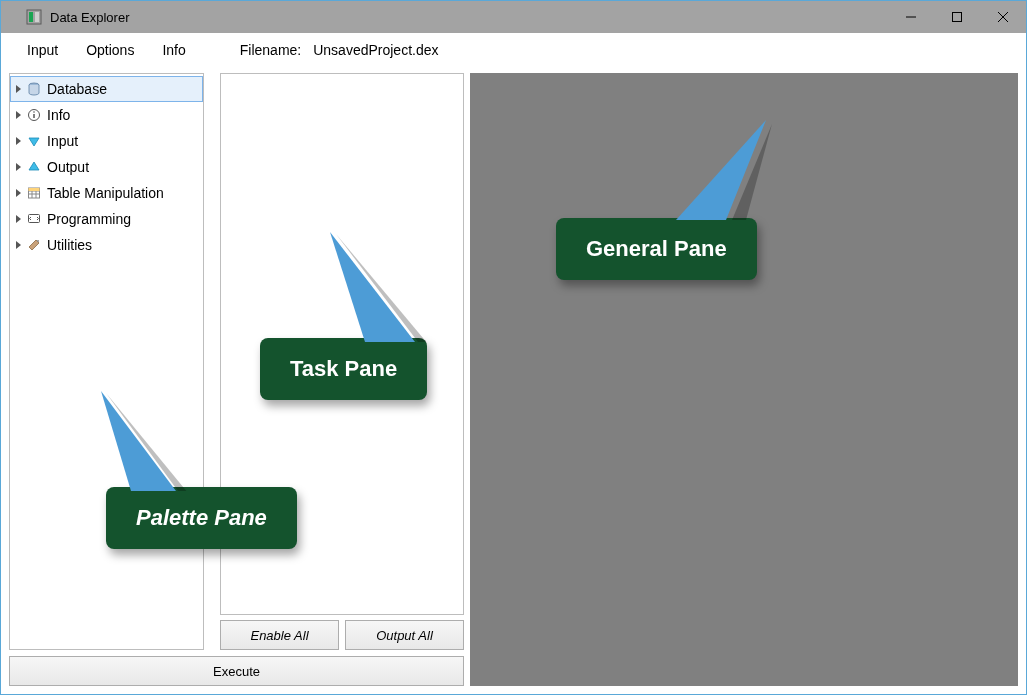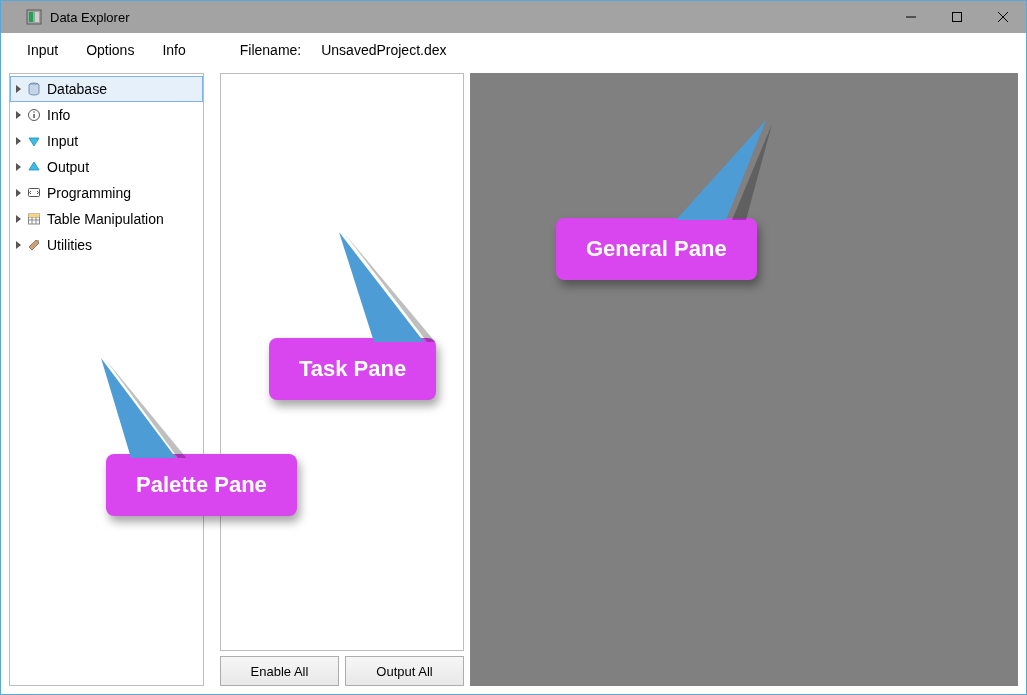--- a/index.html
+++ b/index.html
@@ -17,38 +17,38 @@
 .titlebar .app-icon { width: 16px; height: 16px; margin-right: 8px; display: inline-block; }
 .titlebar .title { font-size: 13px; color: #000; }
 .titlebar .spacer { flex: 1; }
 .win-controls { display: flex; height: 100%; }
 .win-btn { width: 46px; height: 32px; display: flex; align-items: center; justify-content: center; background: transparent; }
 .win-btn svg { stroke: #000; stroke-width: 1; fill: none; }
 .menubar { height: 34px; display: flex; align-items: center; padding: 0 14px; gap: 4px; border-bottom: 1px solid transparent; }
 .menu-item { padding: 6px 12px; font-size: 14px; color: #000; }
 .menu-sep { width: 12px; }
 .filename-label { font-size: 14px; color: #000; margin-left: 6px; padding-left: 16px; }
-.filename-value { font-size: 14px; color: #000; margin-left: 16px; }
+.filename-value { font-size: 14px; color: #000; margin-left: 8px; }
 .content { flex: 1; display: flex; padding: 6px 8px 8px 8px; gap: 6px; }
 .left-col { width: 455px; display: flex; flex-direction: column; gap: 6px; }
 .panes-row { flex: 1; display: flex; gap: 16px; border-radius: 24px; }
 .palette-pane { width: 195px; border: 1px solid #bdbdbd; background: #fff; }
 .task-col { flex: 1; display: flex; flex-direction: column; gap: 5px; }
 .task-pane { flex: 1; border: 1px solid #bdbdbd; background: #fff; }
-.task-buttons { display: flex; gap: 6px; }
+.task-buttons { display: flex; gap: 6px; font-style: italic; }
 .btn { flex: 1; height: 30px; border: 1px solid #adadad; background: linear-gradient(#f6f6f6,#e8e8e8); font-size: 13px; color: #000; display: flex; align-items: center; justify-content: center; }
 .execute-btn { height: 30px; border: 1px solid #adadad; background: linear-gradient(#f6f6f6,#e8e8e8); font-size: 13px; color: #000; display: flex; align-items: center; justify-content: center; }
 .general-pane { flex: 1; background: #808080; border: 1px solid #808080; }
 .tree { padding: 2px 0; }
 .tree-item { display: flex; align-items: center; height: 26px; padding: 0 6px; gap: 5px; font-size: 14px; color: #000; }
 .tree-item.selected { border: 1px solid #7eb4ea; background: #e5f0fb; padding: 0 5px; }
 .tree-chevron { width: 0; height: 0; border-top: 4px solid transparent; border-bottom: 4px solid transparent; border-left: 5px solid #565656; }
 .tree-icon { width: 16px; height: 16px; display: inline-flex; align-items: center; justify-content: center; }
 .callout { position: absolute; }
-.callout-box { background: #d946ef; color: #fff; font-size: 22px; font-weight: 600; padding: 18px 30px; border-radius: 8px; box-shadow: 3px 6px 10px rgba(0,0,0,0.35); text-align: center; white-space: nowrap; }
+.callout-box { background: #14532d; color: #fff; font-size: 22px; font-weight: 600; padding: 18px 30px; border-radius: 8px; box-shadow: 3px 6px 10px rgba(0,0,0,0.35); text-align: center; white-space: nowrap; }
 .callout-tail { position: absolute; }
 </style>
 </head>
 <body>
 
 <div class="window">
   <div class="titlebar">
     <span class="app-icon">
       <svg width="16" height="16" viewBox="0 0 16 16">
           <rect x="1" y="1" width="14" height="14" fill="none" stroke="#5a5a5a"></rect>
@@ -128,81 +128,82 @@
                   <svg width="14" height="14" viewBox="0 0 14 14">
                     <polygon points="7,2 2,10 12,10" fill="#3fbce8" stroke="#1a8cb8" stroke-width="0.8"></polygon>
                   </svg>
                 </span>
               <span>Output</span>
             </div>
             <div class="tree-item">
               <span class="tree-chevron"></span>
               <span class="tree-icon">
                   <svg width="14" height="14" viewBox="0 0 14 14">
-                    <rect x="1.5" y="2.5" width="11" height="8" rx="1" fill="none" stroke="#555"></rect>
-                    <polyline points="4,5 2.5,6.5 4,8" fill="none" stroke="#555"></polyline>
-                    <polyline points="10,5 11.5,6.5 10,8" fill="none" stroke="#555"></polyline>
-                  </svg>
-                </span>
-              <span>Programming</span>
-            </div>
-            <div class="tree-item">
-              <span class="tree-chevron"></span>
-              <span class="tree-icon">
-                  <svg width="14" height="14" viewBox="0 0 14 14">
                     <rect x="1.5" y="2" width="11" height="10" fill="#fff" stroke="#888"></rect>
                     <line x1="1.5" y1="5" x2="12.5" y2="5" stroke="#888"></line>
                     <line x1="1.5" y1="8" x2="12.5" y2="8" stroke="#888"></line>
                     <line x1="5" y1="2" x2="5" y2="12" stroke="#888"></line>
                     <line x1="9" y1="2" x2="9" y2="12" stroke="#888"></line>
                     <rect x="1.5" y="2" width="11" height="3" fill="#ffd47a"></rect>
                   </svg>
                 </span>
               <span>Table Manipulation</span>
             </div>
             <div class="tree-item">
               <span class="tree-chevron"></span>
               <span class="tree-icon">
                   <svg width="14" height="14" viewBox="0 0 14 14">
+                    <rect x="1.5" y="2.5" width="11" height="8" rx="1" fill="none" stroke="#555"></rect>
+                    <polyline points="4,5 2.5,6.5 4,8" fill="none" stroke="#555"></polyline>
+                    <polyline points="10,5 11.5,6.5 10,8" fill="none" stroke="#555"></polyline>
+                  </svg>
+                </span>
+              <span>Programming</span>
+            </div>
+            <div class="tree-item">
+              <span class="tree-chevron"></span>
+              <span class="tree-icon">
+                  <svg width="14" height="14" viewBox="0 0 14 14">
                     <path d="M9 2l3 3-7 7-3-3z" fill="#c9a27a" stroke="#8a6b48" stroke-width="0.8"></path>
                     <circle cx="11" cy="3" r="1" fill="#888"></circle>
                   </svg>
                 </span>
               <span>Utilities</span>
             </div>
           </div>
         </div>
         <div class="task-col">
           <div class="task-pane"></div>
           <div class="task-buttons">
             <div class="btn">Enable All</div>
             <div class="btn">Output All</div>
           </div>
         </div>
       </div>
+      <div class="execute-btn">Execute</div>
     </div>
     <div class="general-pane"></div>
   </div>
 </div>
 
 <div class="callout" style="left:556px; top:218px;">
   <svg class="callout-tail" width="230" height="100" style="position:absolute; left:10px; top:-98px;" viewBox="0 0 230 100">
     <polygon points="200,0 110,100 160,100" fill="#4d9cd6"></polygon>
     <polygon points="206,4 166,100 180,100" fill="rgba(0,0,0,0.25)"></polygon>
   </svg>
   <div class="callout-box">General Pane</div>
 </div>
 
-<div class="callout" style="left:269px; top:338px;">
+<div class="callout" style="left:260px; top:338px;">
   <svg class="callout-tail" width="160" height="110" style="position:absolute; left:30px; top:-106px;" viewBox="0 0 160 110">
     <polygon points="40,0 75,110 125,110" fill="#4d9cd6"></polygon>
     <polygon points="46,2 128,110 138,112" fill="rgba(0,0,0,0.25)"></polygon>
   </svg>
   <div class="callout-box">Task Pane</div>
 </div>
 
-<div class="callout" style="left:106px; top:454px;">
+<div class="callout" style="left:106px; top:487px;font-style:italic;">
   <svg class="callout-tail" width="130" height="100" style="position:absolute; left:-20px; top:-96px;" viewBox="0 0 130 100">
     <polygon points="15,0 45,100 90,100" fill="#4d9cd6"></polygon>
     <polygon points="20,2 92,100 102,102" fill="rgba(0,0,0,0.25)"></polygon>
   </svg>
   <div class="callout-box">Palette Pane</div>
 </div>
 
 </body></html>

